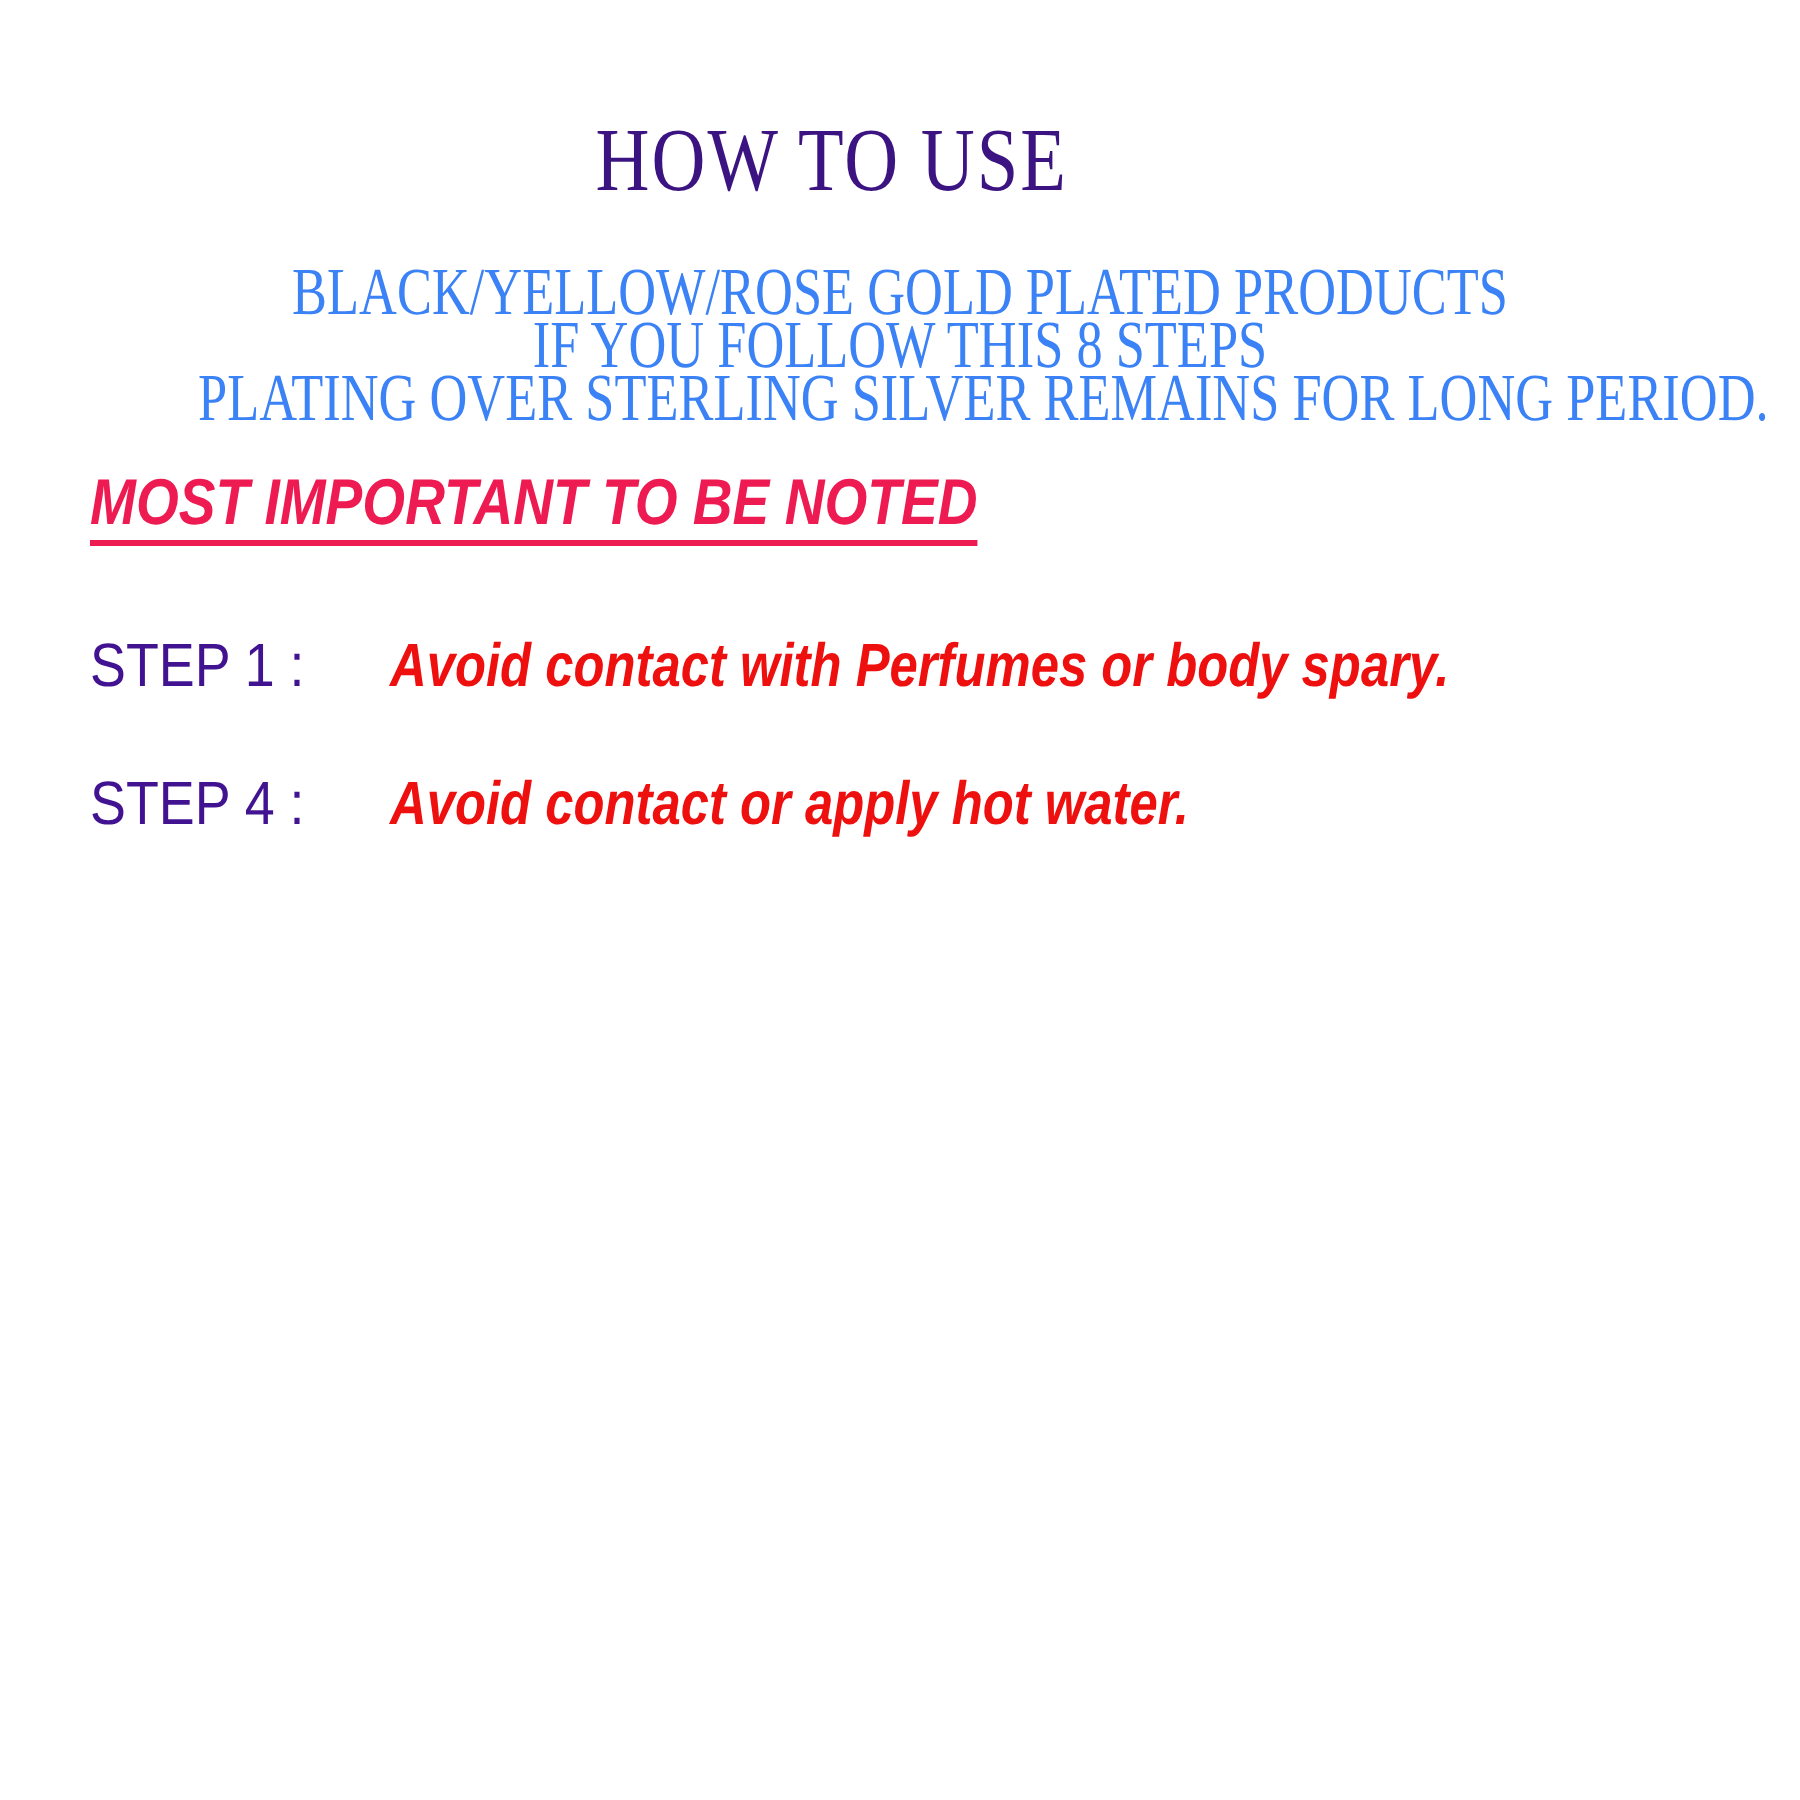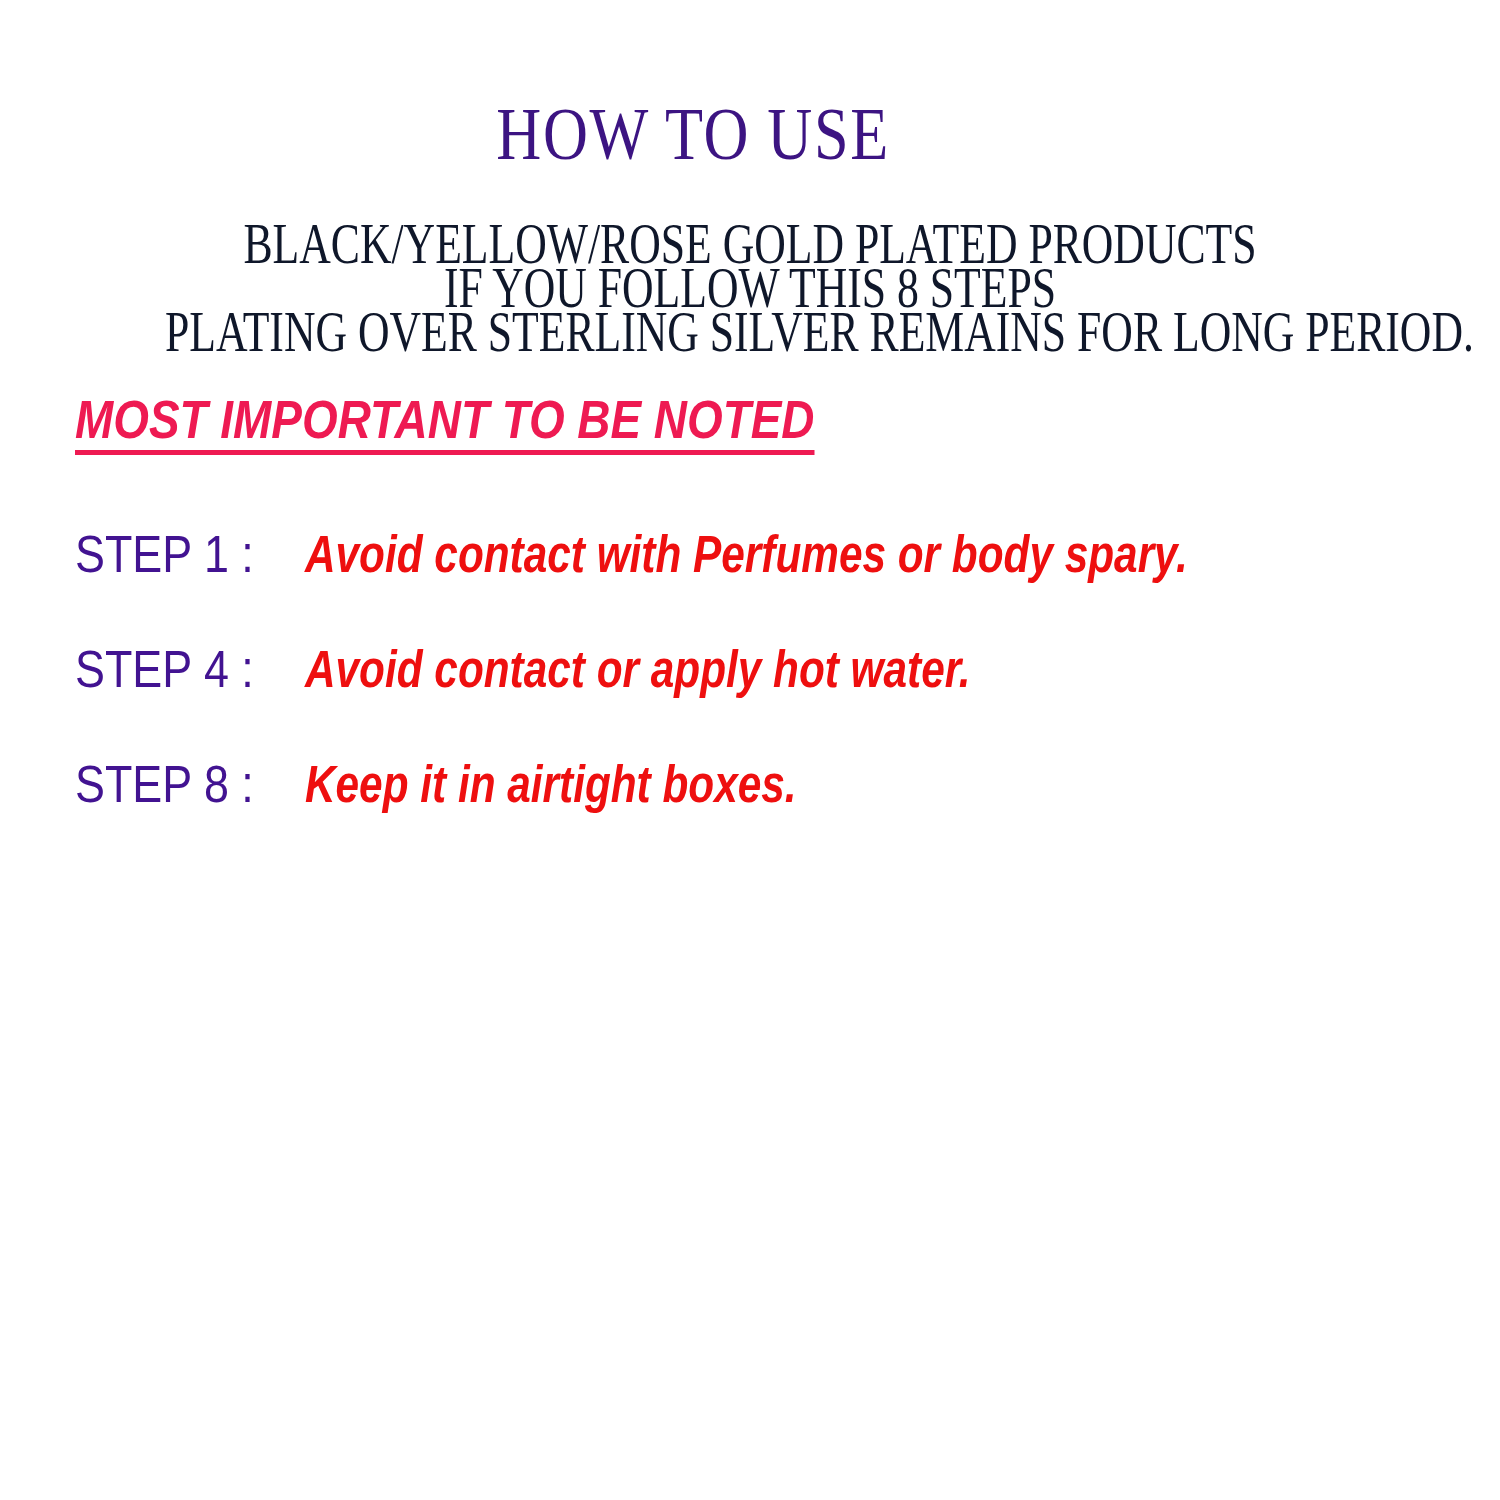--- a/index.html
+++ b/index.html
@@ -34,21 +34,21 @@
     letter-spacing: 2px;
   }
   .subtitle {
     position: absolute;
     top: 222px;
     left: 0;
     width: 1500px;
     font-family: "Liberation Serif", serif;
     font-size: 56px;
     line-height: 44px;
-    color: #0f172a;
+    color: #3b82f6;
     text-align: center;
   }
   .subtitle-line {
     transform: scaleX(0.78);
     transform-origin: center;
     white-space: nowrap;
   }
   .important-wrap {
     position: absolute;
     top: 392px;
@@ -71,20 +71,21 @@
     position: absolute;
     top: 527px;
     left: 75px;
     width: 1425px;
   }
   .step-row {
     display: flex;
     align-items: flex-start;
     height: 56px;
     margin-bottom: 59px;
+    gap: 20px;
   }
   .step-label {
     flex: 0 0 230px;
     font-size: 51px;
     line-height: 56px;
     font-weight: normal;
     color: #421391;
     transform: scaleX(0.88);
     transform-origin: left center;
     white-space: nowrap;
@@ -119,17 +120,13 @@
 
 <div class="steps">
   <div class="step-row">
     <span class="step-label">STEP 1 :</span>
     <span class="step-text">Avoid contact with Perfumes or body spary.</span>
   </div>
   <div class="step-row">
     <span class="step-label">STEP 4 :</span>
     <span class="step-text">Avoid contact or apply hot water.</span>
   </div>
-  <div class="step-row">
-    <span class="step-label">STEP 8 :</span>
-    <span class="step-text">Keep it in airtight boxes.</span>
-  </div>
 </div>
 
 </body></html>

